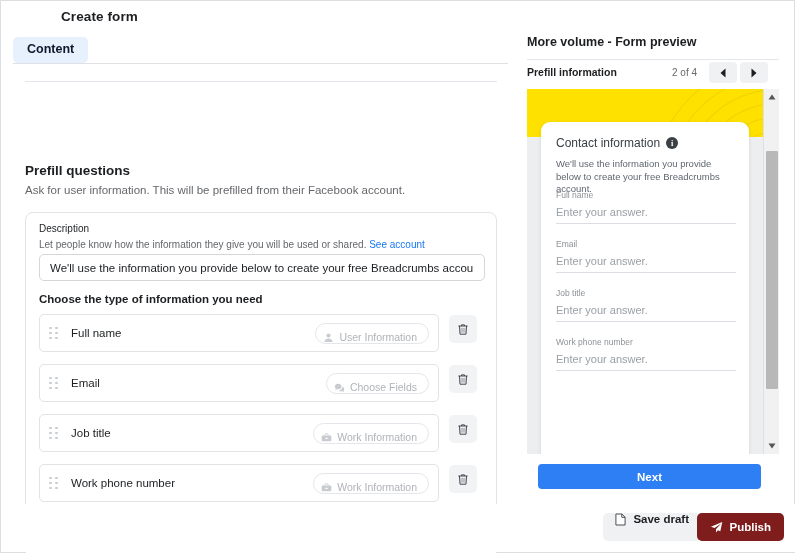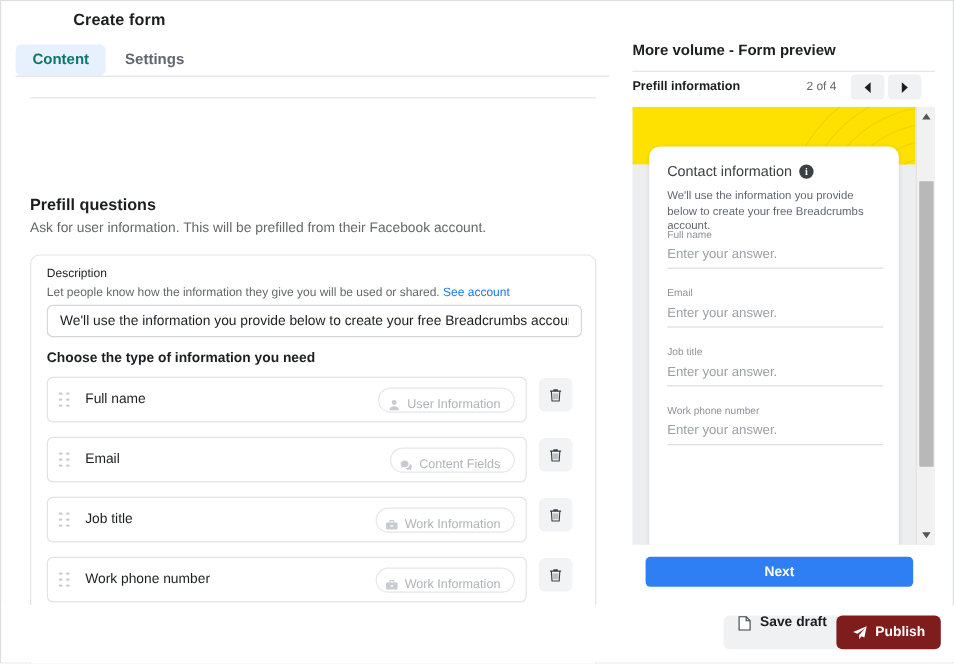--- a/index.html
+++ b/index.html
@@ -35,21 +35,21 @@
   
   .tabs {
     position: absolute; left: 12px; top: 36px; height: 26px;
     display: flex; align-items: flex-start; gap: 2px;
   }
   .tab {
     padding: 5px 14px 6px 14px;
     font-size: 12.5px; font-weight: 700; color: #606770;
     border-radius: 5px; cursor: pointer; line-height: 15px;
   }
-  .tab.active { color: #0f766e; background: #e7f0fd; }
+  .tab.active { color: #0f172a; background: #e7f0fd; }
   .tabs-underline {
     position: absolute; left: 12px; top: 62px; width: 495px; height: 1px; background: #dfe1e5;
   }
 
   
   .left-col { position: absolute; left: 0; top: 63px; width: 510px; height: 490px; }
   .section-sep {
     position: absolute; left: 24px; top: 17px; width: 472px; height: 1px; background: #e4e6eb;
   }
   .h-prefill {
@@ -241,21 +241,20 @@
     <div class="app-title">Create form</div>
     <div class="close-btn">
       <svg width="11" height="11" viewBox="0 0 11 11">
           <path d="M1 1 L10 10 M10 1 L1 10" stroke="#1c1e21" stroke-width="1.8" stroke-linecap="round"></path>
         </svg>
     </div>
   </div>
 
   <div class="tabs">
     <div class="tab active">Content</div>
-    <div class="tab">Settings</div>
   </div>
   <div class="tabs-underline"></div>
 
   <div class="left-col">
     <div class="section-sep"></div>
 
     <div class="h-prefill">Prefill questions</div>
     <div class="sub-prefill">Ask for user information. This will be prefilled from their Facebook account.</div>
 
     <div class="card">
@@ -306,21 +305,21 @@
                 <i></i>
                 <i></i>
                 <i></i>
             </span>
             <span class="row-label">Email</span>
             <span class="badge">
               <svg width="11" height="11" viewBox="0 0 16 16">
                   <path d="M1.2 6.6c0-2.3 2.2-4.1 4.9-4.1s4.9 1.8 4.9 4.1S8.8 10.7 6.1 10.7c-.6 0-1.2-.1-1.7-.2l-2.4 1 .6-1.9C1.7 8.8 1.2 7.8 1.2 6.6z" fill="#c8cbd0"></path>
                   <path d="M14.8 9.8c0-1.5-1.1-2.8-2.7-3.4.1.3.1.6.1.9 0 2.5-2.2 4.5-5.1 4.8.8 1 2.2 1.7 3.8 1.7.5 0 1-.1 1.5-.2l2.1.9-.5-1.7c.5-.8.8-1.7.8-3z" fill="#c8cbd0"></path>
                 </svg>
-              <span>Content Fields</span>
+              <span>Choose Fields</span>
             </span>
           </div>
           <div class="trash-btn">
             <svg width="12" height="13" viewBox="0 0 14 15">
                 <path d="M1.6 3.4h10.8M5.3 3.4V2.1h3.4v1.3M2.9 3.4l.6 9.6h7l.6-9.6" fill="none" stroke="#3b4045" stroke-width="1.1" stroke-linejoin="round"></path>
                 <rect x="4.3" y="5.6" width="5.4" height="5.6" fill="#3b4045" opacity=".28"></rect>
               </svg>
           </div>
         </div>
 

